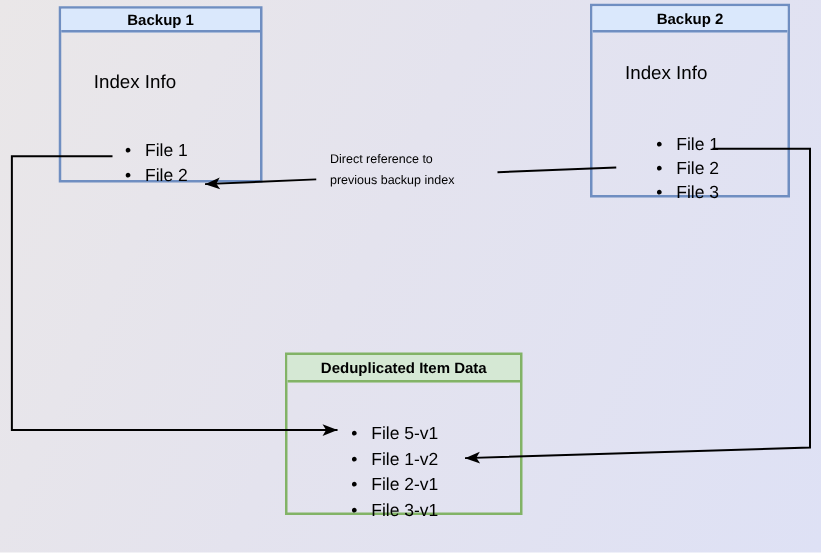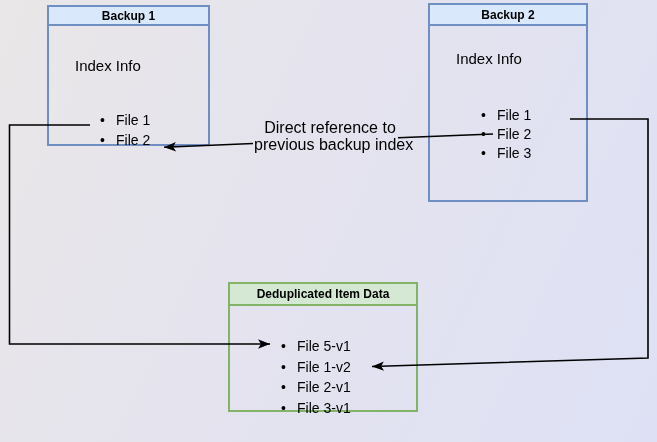--- a/index.html
+++ b/index.html
@@ -63,21 +63,21 @@
     flex: 0 0 16px;
   }
 
   
   #backup1 { left: 47px;  top: 5px;   width: 163px; height: 141px; }
   #backup1 .node-header { height: 19px; }
   #backup1 .subtitle { left: 26px; top: 51px; }
   #backup1 .filelist { left: 51px; top: 103px; }
   #backup1 .filelist li { height: 20px; }
 
-  #backup2 { left: 428px; top: 3px;   width: 160px; height: 199px; }
+  #backup2 { left: 472px; top: 3px;   width: 160px; height: 155px; }
   #backup2 .node-header { height: 21px; }
   #backup2 .subtitle { left: 26px; top: 46px; }
   #backup2 .filelist { left: 51px; top: 100px; }
   #backup2 .filelist li { height: 19px; }
 
   #dedup   { left: 228px; top: 282px; width: 190px; height: 130px; }
   #dedup .node-header { height: 22px; }
   #dedup .filelist { left: 51px; top: 52px; }
   #dedup .filelist li { height: 20.5px; }
 
@@ -91,26 +91,26 @@
   .connector {
     fill: none;
     stroke: var(--connector, #000);
     stroke-width: 1.6px;
   }
   .arrowhead-shape { fill: var(--connector, #000); }
 
   
   .edge-label {
     position: absolute;
-    left: 254px;
+    left: 264px;
     top: 119px;
     width: 152px;
     z-index: 6;
-    text-align: center;
-    font-size: 16px;
+    text-align: left;
+    font-size: 10px;
     line-height: 17px;
     white-space: nowrap;
   }
 </style>
 </head>
 <body>
 
 <div class="stage">
 
   <div class="node blue" id="backup1">

